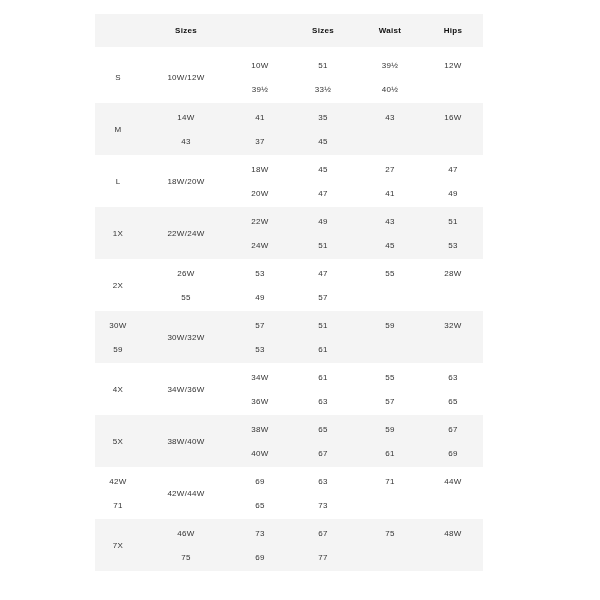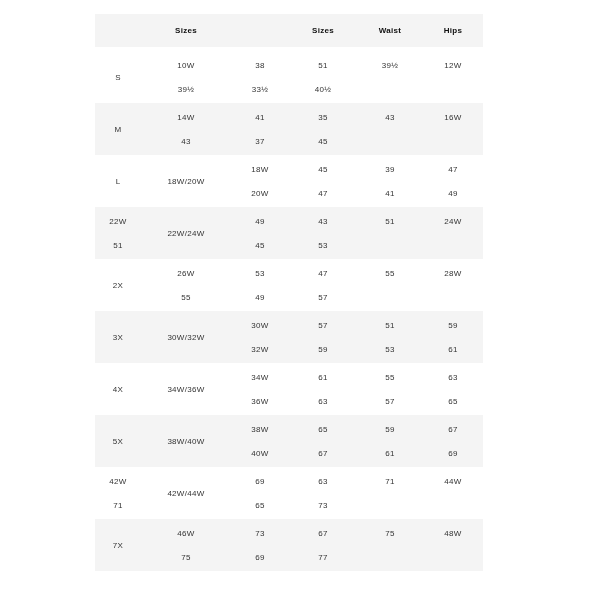--- a/index.html
+++ b/index.html
@@ -68,22 +68,22 @@
       <div class="hdr-cell colpos2">Sizes</div>
       <div class="hdr-cell"></div>
       <div class="hdr-cell">Sizes</div>
       <div class="hdr-cell">Waist</div>
       <div class="hdr-cell">Hips</div>
     </div>
     <div class="hdr-gap"></div>
     <div id="rows">
   <div class="grid6 row">
     <div class="cell span2 colpos1">S</div>
+    <div class="cell span2 colpos2">10W/12W</div>
     <div class="cell">10W</div>
-    <div class="cell">38</div>
     <div class="cell">51</div>
     <div class="cell">39½</div>
     <div class="cell">12W</div>
     <div class="cell">39½</div>
     <div class="cell">33½</div>
     <div class="cell">40½</div>
   </div>
 
   <div class="grid6 row alt">
     <div class="cell span2 colpos1">M</div>
@@ -95,29 +95,30 @@
     <div class="cell">43</div>
     <div class="cell">37</div>
     <div class="cell">45</div>
   </div>
 
   <div class="grid6 row">
     <div class="cell span2 colpos1">L</div>
     <div class="cell span2 colpos2">18W/20W</div>
     <div class="cell">18W</div>
     <div class="cell">45</div>
-    <div class="cell">39</div>
+    <div class="cell">27</div>
     <div class="cell">47</div>
     <div class="cell">20W</div>
     <div class="cell">47</div>
     <div class="cell">41</div>
     <div class="cell">49</div>
   </div>
 
   <div class="grid6 row alt">
+    <div class="cell span2 colpos1">1X</div>
     <div class="cell span2 colpos2">22W/24W</div>
     <div class="cell">22W</div>
     <div class="cell">49</div>
     <div class="cell">43</div>
     <div class="cell">51</div>
     <div class="cell">24W</div>
     <div class="cell">51</div>
     <div class="cell">45</div>
     <div class="cell">53</div>
   </div>
@@ -128,21 +129,20 @@
     <div class="cell">53</div>
     <div class="cell">47</div>
     <div class="cell">55</div>
     <div class="cell">28W</div>
     <div class="cell">55</div>
     <div class="cell">49</div>
     <div class="cell">57</div>
   </div>
 
   <div class="grid6 row alt">
-    <div class="cell span2 colpos1">3X</div>
     <div class="cell span2 colpos2">30W/32W</div>
     <div class="cell">30W</div>
     <div class="cell">57</div>
     <div class="cell">51</div>
     <div class="cell">59</div>
     <div class="cell">32W</div>
     <div class="cell">59</div>
     <div class="cell">53</div>
     <div class="cell">61</div>
   </div>

